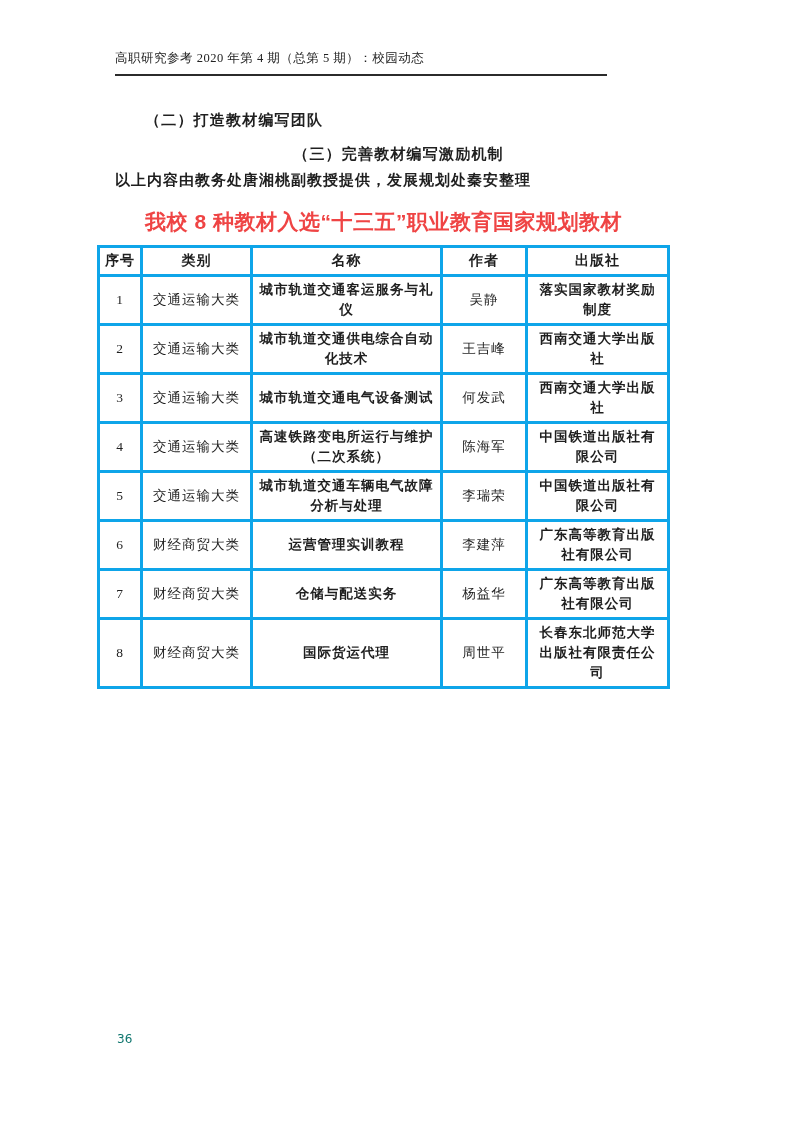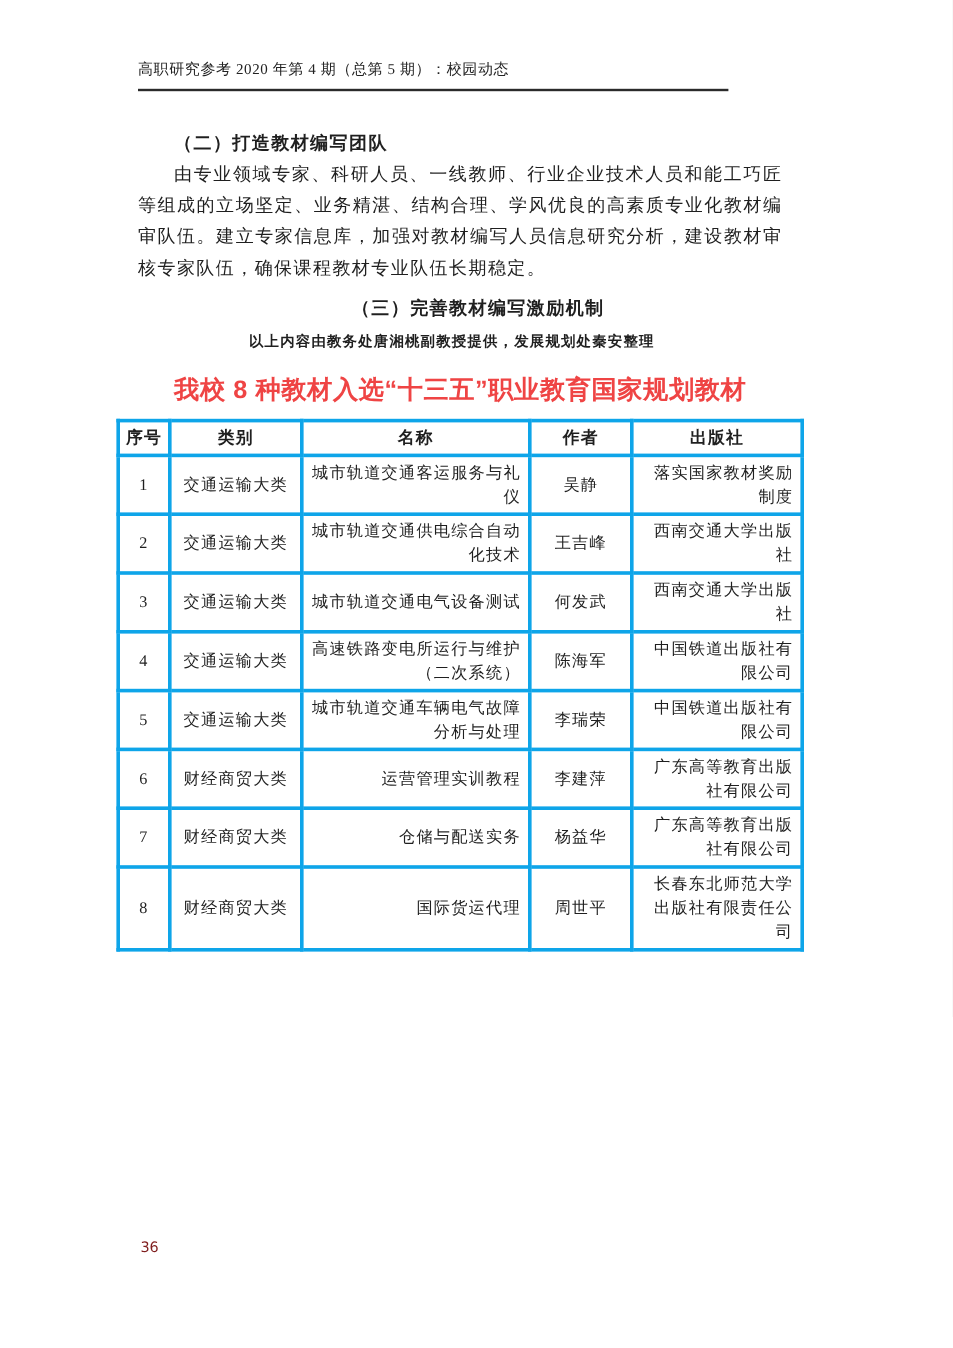--- a/index.html
+++ b/index.html
@@ -46,24 +46,24 @@
   .indent { text-indent: 2em; }
   .sec-heading {
     font-size: 15px;
     line-height: 26px;
     font-weight: bold;
     text-indent: 2em;
     letter-spacing: 1.2px;
     margin-top: 10px;
   }
   .attribution {
-    font-size: 12px;
+    font-size: 15px;
     line-height: 26px;
     font-weight: bold;
-    text-align: center;
+    text-align: left;
     letter-spacing: 1px;
     padding-right: 14px;
   }
   .article-title {
     margin-top: 14px;
     font-family: "Liberation Sans", "DejaVu Sans", sans-serif;
     font-weight: bold;
     font-size: 21px;
     line-height: 30px;
     text-align: center;
@@ -99,48 +99,47 @@
     font-size: 14px;
     letter-spacing: 1px;
   }
   table.book-table td {
     padding: 3px 6px;
     line-height: 20px;
     letter-spacing: 1px;
     vertical-align: middle;
   }
   td.c { text-align: center; }
-  td.l { text-align: right; }
+  td.l { text-align: center; font-weight: bold; }
   col.w-no { width: 43px; }
   col.w-cat { width: 110px; }
   col.w-name { width: 190px; }
   col.w-auth { width: 85px; }
   col.w-pub { width: 142px; }
   .page-number {
     position: absolute;
     top: 1032px;
     left: 117px;
     font-family: "DejaVu Sans", "Liberation Sans", sans-serif;
     font-size: 12px;
-    color: #7f1d1d;
+    color: #0f766e;
   }
 </style>
 </head>
 <body>
 
 <div class="page">
 
   <div class="running-header">高职研究参考 2020 年第 4 期（总第 5 期）：校园动态</div>
   <div class="header-rule"></div>
 
   <div class="content">
 
 
     <p class="sec-heading">（二）打造教材编写团队</p>
-    <p class="body-par indent">由专业领域专家、科研人员、一线教师、行业企业技术人员和能工巧匠等组成的立场坚定、业务精湛、结构合理、学风优良的高素质专业化教材编审队伍。建立专家信息库，加强对教材编写人员信息研究分析，建设教材审核专家队伍，确保课程教材专业队伍长期稳定。</p>
 
     <p class="sec-heading" style="margin-top:8px;text-align:center;">（三）完善教材编写激励机制</p>
 
     <p class="attribution">以上内容由教务处唐湘桃副教授提供，发展规划处秦安整理</p>
 
     <h1 class="article-title">我校 8 种教材入选“十三五”职业教育国家规划教材</h1>
 
 
     <table class="book-table">
       <colgroup>

